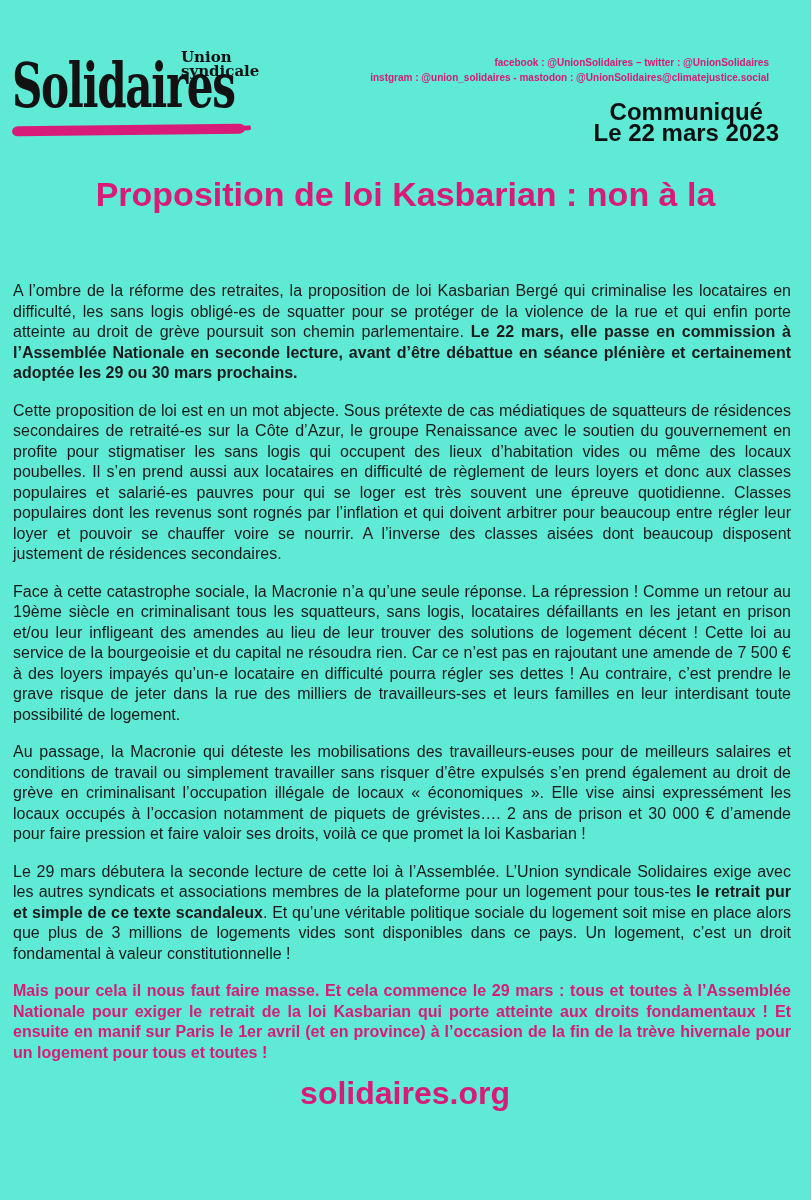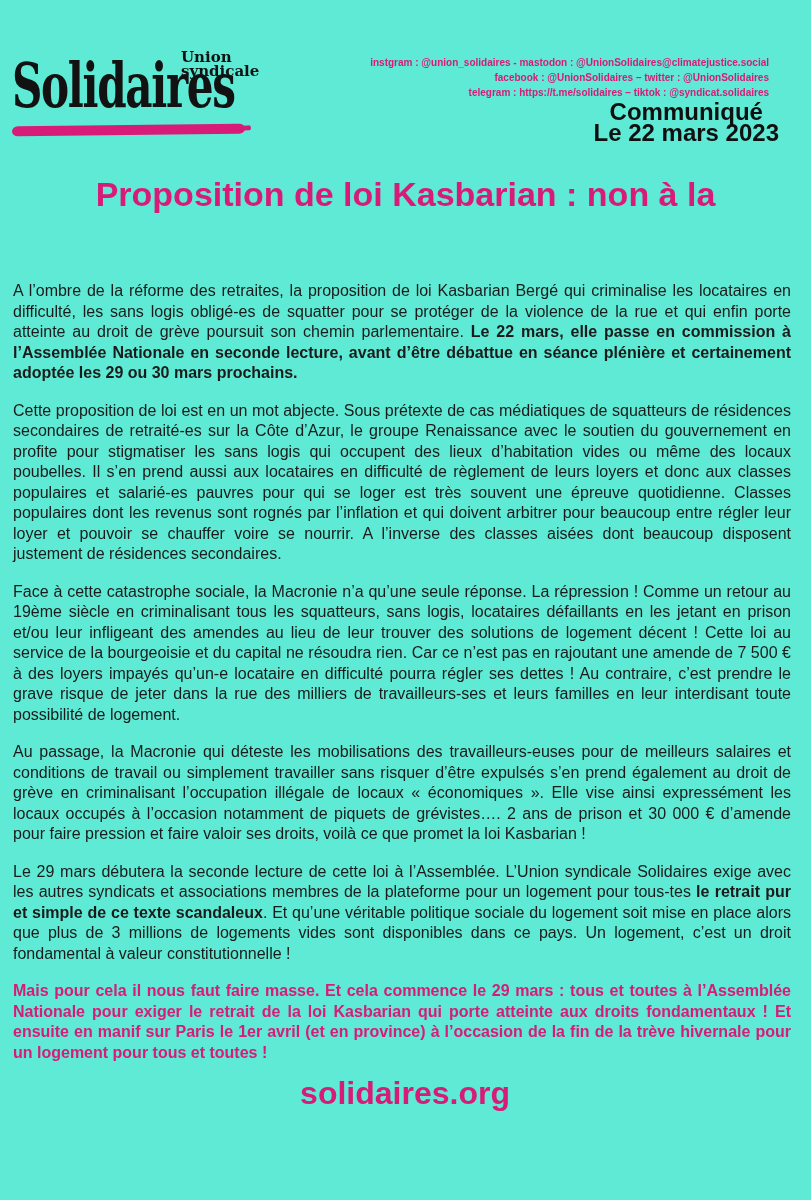--- a/index.html
+++ b/index.html
@@ -76,23 +76,22 @@
     <div class="logo">
       <div class="logo-union">
         <div>Union</div>
         <div>syndicale</div>
       </div>
       <div class="wordmark">Solidaires</div>
       <div class="brush"></div>
     </div>
 
     <div class="social">
+      <div>facebook : @UnionSolidaires – twitter : @UnionSolidaires</div>
       <div>instgram : @union_solidaires - mastodon : @UnionSolidaires@climatejustice.social</div>
-      <div>facebook : @UnionSolidaires – twitter : @UnionSolidaires</div>
-      <div>telegram : https://t.me/solidaires – tiktok : @syndicat.solidaires</div>
     </div>
 
     <div class="doc-meta">
       <div>Communiqué</div>
       <div>Le 22 mars 2023</div>
     </div>
   </header>
 
   <h1 class="headline">
     <div class="hl">Proposition de loi Kasbarian : non à la</div>

